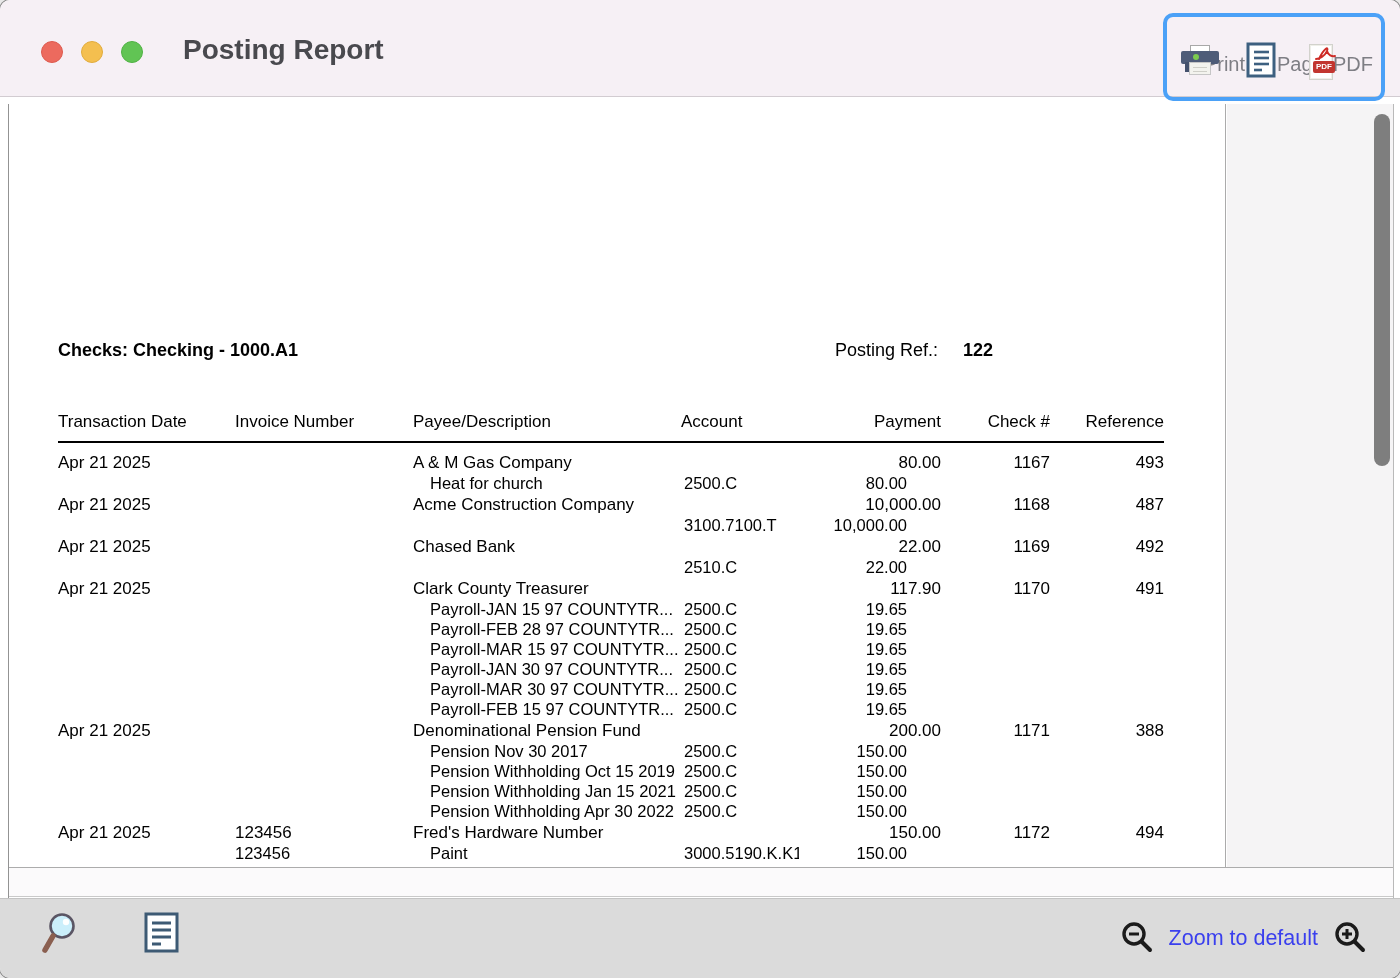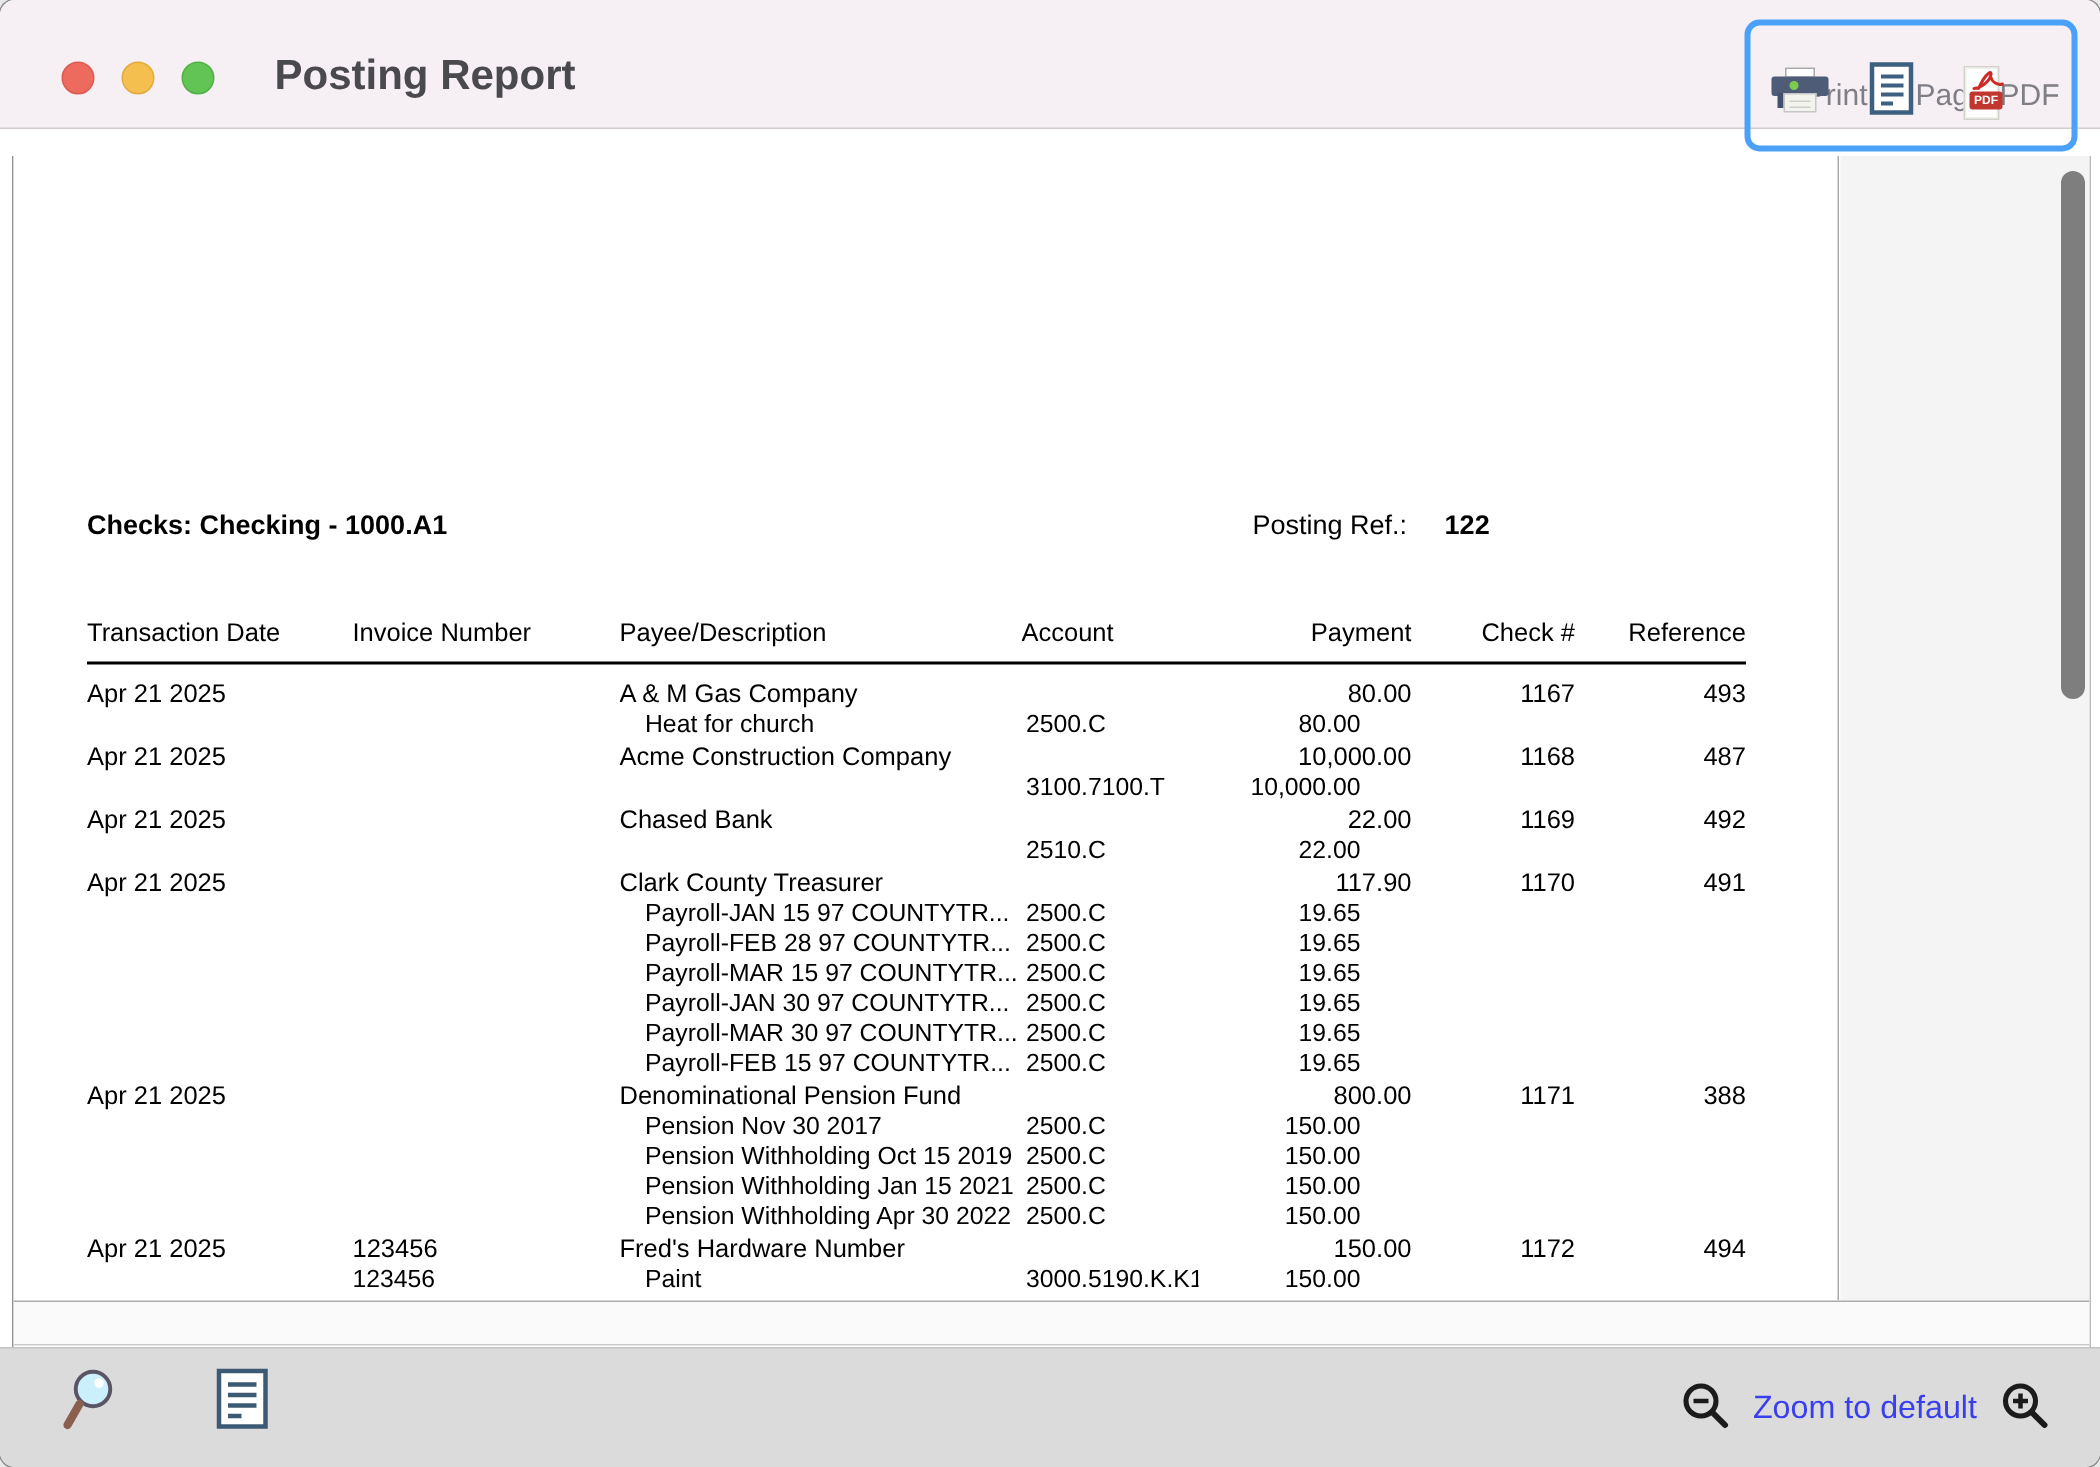--- a/index.html
+++ b/index.html
@@ -1,21 +1,21 @@
 <!DOCTYPE html>
 <html><head>
 <meta charset="utf-8">
 <style>
   * { margin:0; padding:0; box-sizing:border-box; }
   html,body { width:1400px; height:978px; background:#e8e8e8; font-family:"Liberation Sans", sans-serif; }
   .window { position:relative; width:1400px; height:978px; border-radius:10px; overflow:hidden;
             background:#fff; box-shadow:0 0 0 1px rgba(0,0,0,.4); }
 
   
-  .titlebar { position:absolute; left:0; top:0; width:100%; height:86px;
+  .titlebar { position:absolute; left:0; top:0; width:100%; height:97px;
               background:#F6F0F5; border-bottom:1px solid #D2CCD1; }
   .traffic { position:absolute; left:41px; top:41px; display:flex; gap:18px; }
   .tl { width:22px; height:22px; border-radius:50%; display:inline-block; }
   .tl.red    { background:#EC6A5E; border:1px solid #DE5A4E; }
   .tl.yellow { background:#F4BF4F; border:1px solid #E2AC3C; }
   .tl.green  { background:#61C454; border:1px solid #50B244; }
   .win-title { position:absolute; left:183px; top:34px; font-size:28px; font-weight:700; color:#49494E; }
 
   .tb-highlight { position:absolute; right:15px; top:13px; width:222px; height:88px;
                   border:4px solid #4BA1F7; border-radius:10px;
@@ -266,21 +266,21 @@
               <div class="c4 acct">2500.C</div>
               <div class="c5 amt">19.65</div>
               <div class="c6"></div>
               <div class="c7"></div>
             </div>
             <div class="trow main">
               <div class="c1">Apr 21 2025</div>
               <div class="c2"></div>
               <div class="c3">Denominational Pension Fund</div>
               <div class="c4"></div>
-              <div class="c5">800.00</div>
+              <div class="c5">200.00</div>
               <div class="c6">1171</div>
               <div class="c7">388</div>
             </div>
             <div class="trow det">
               <div class="c1"></div>
               <div class="c2"></div>
               <div class="c3 ind">Pension Nov 30 2017</div>
               <div class="c4 acct">2500.C</div>
               <div class="c5 amt">150.00</div>
               <div class="c6"></div>

